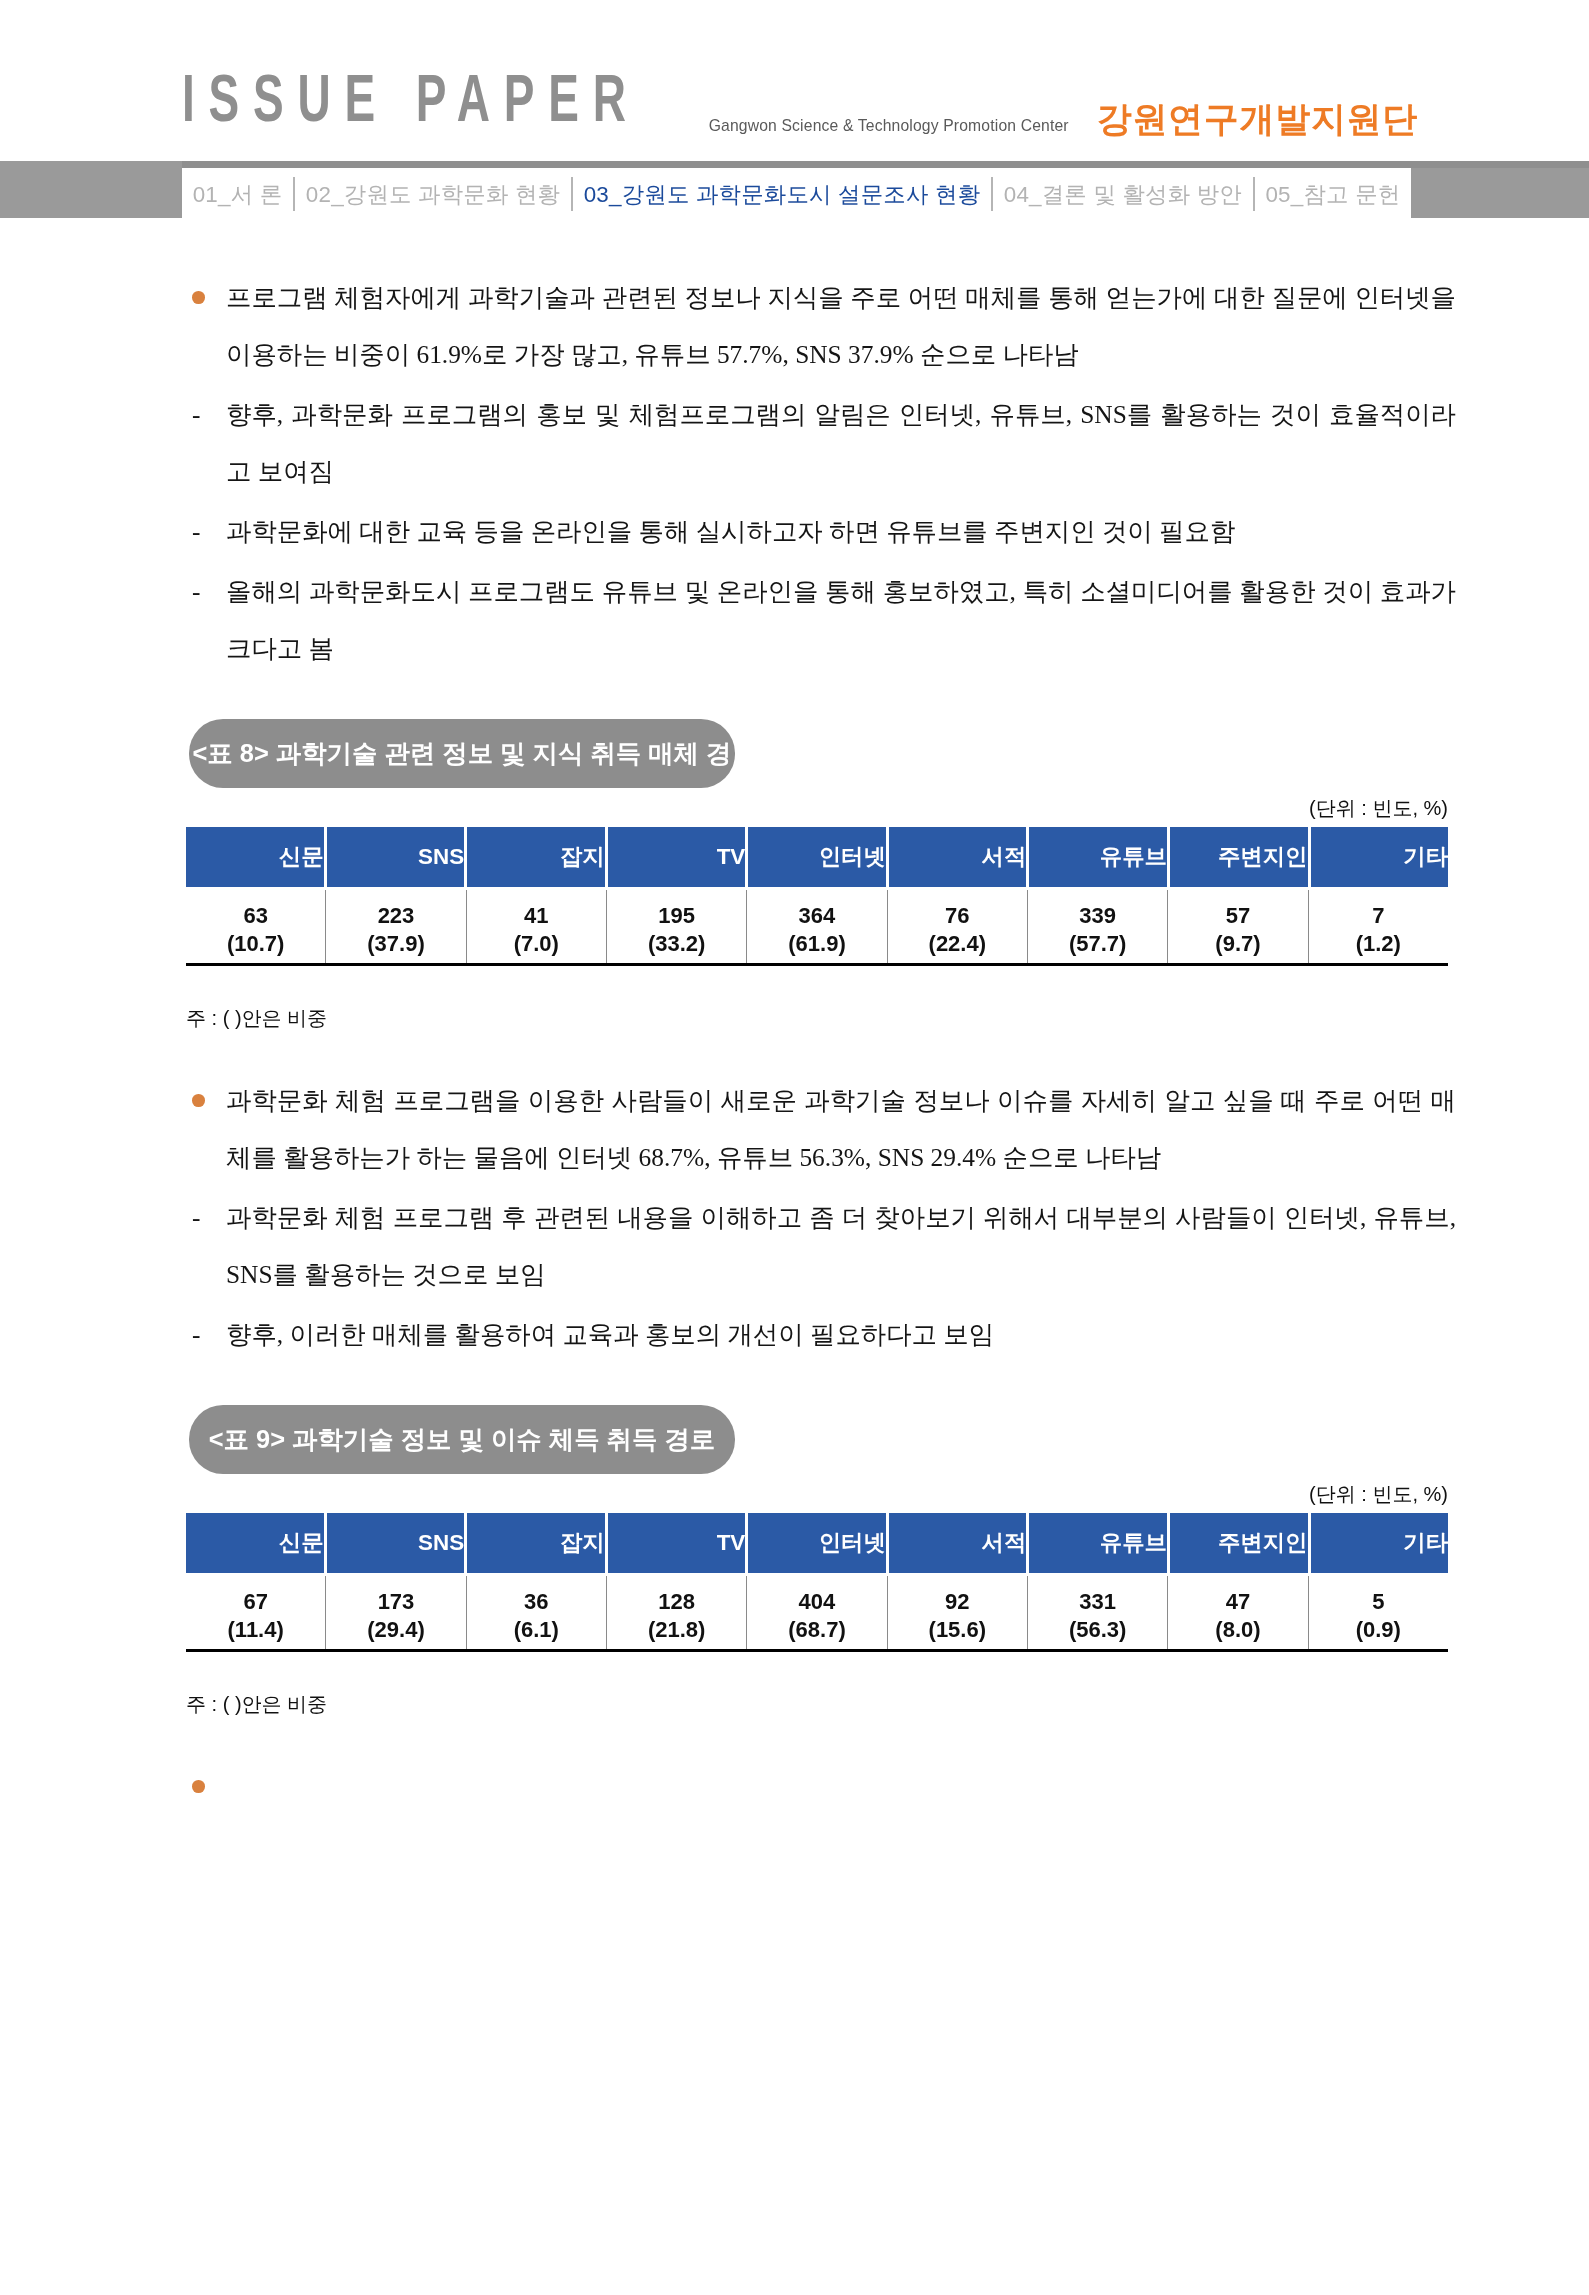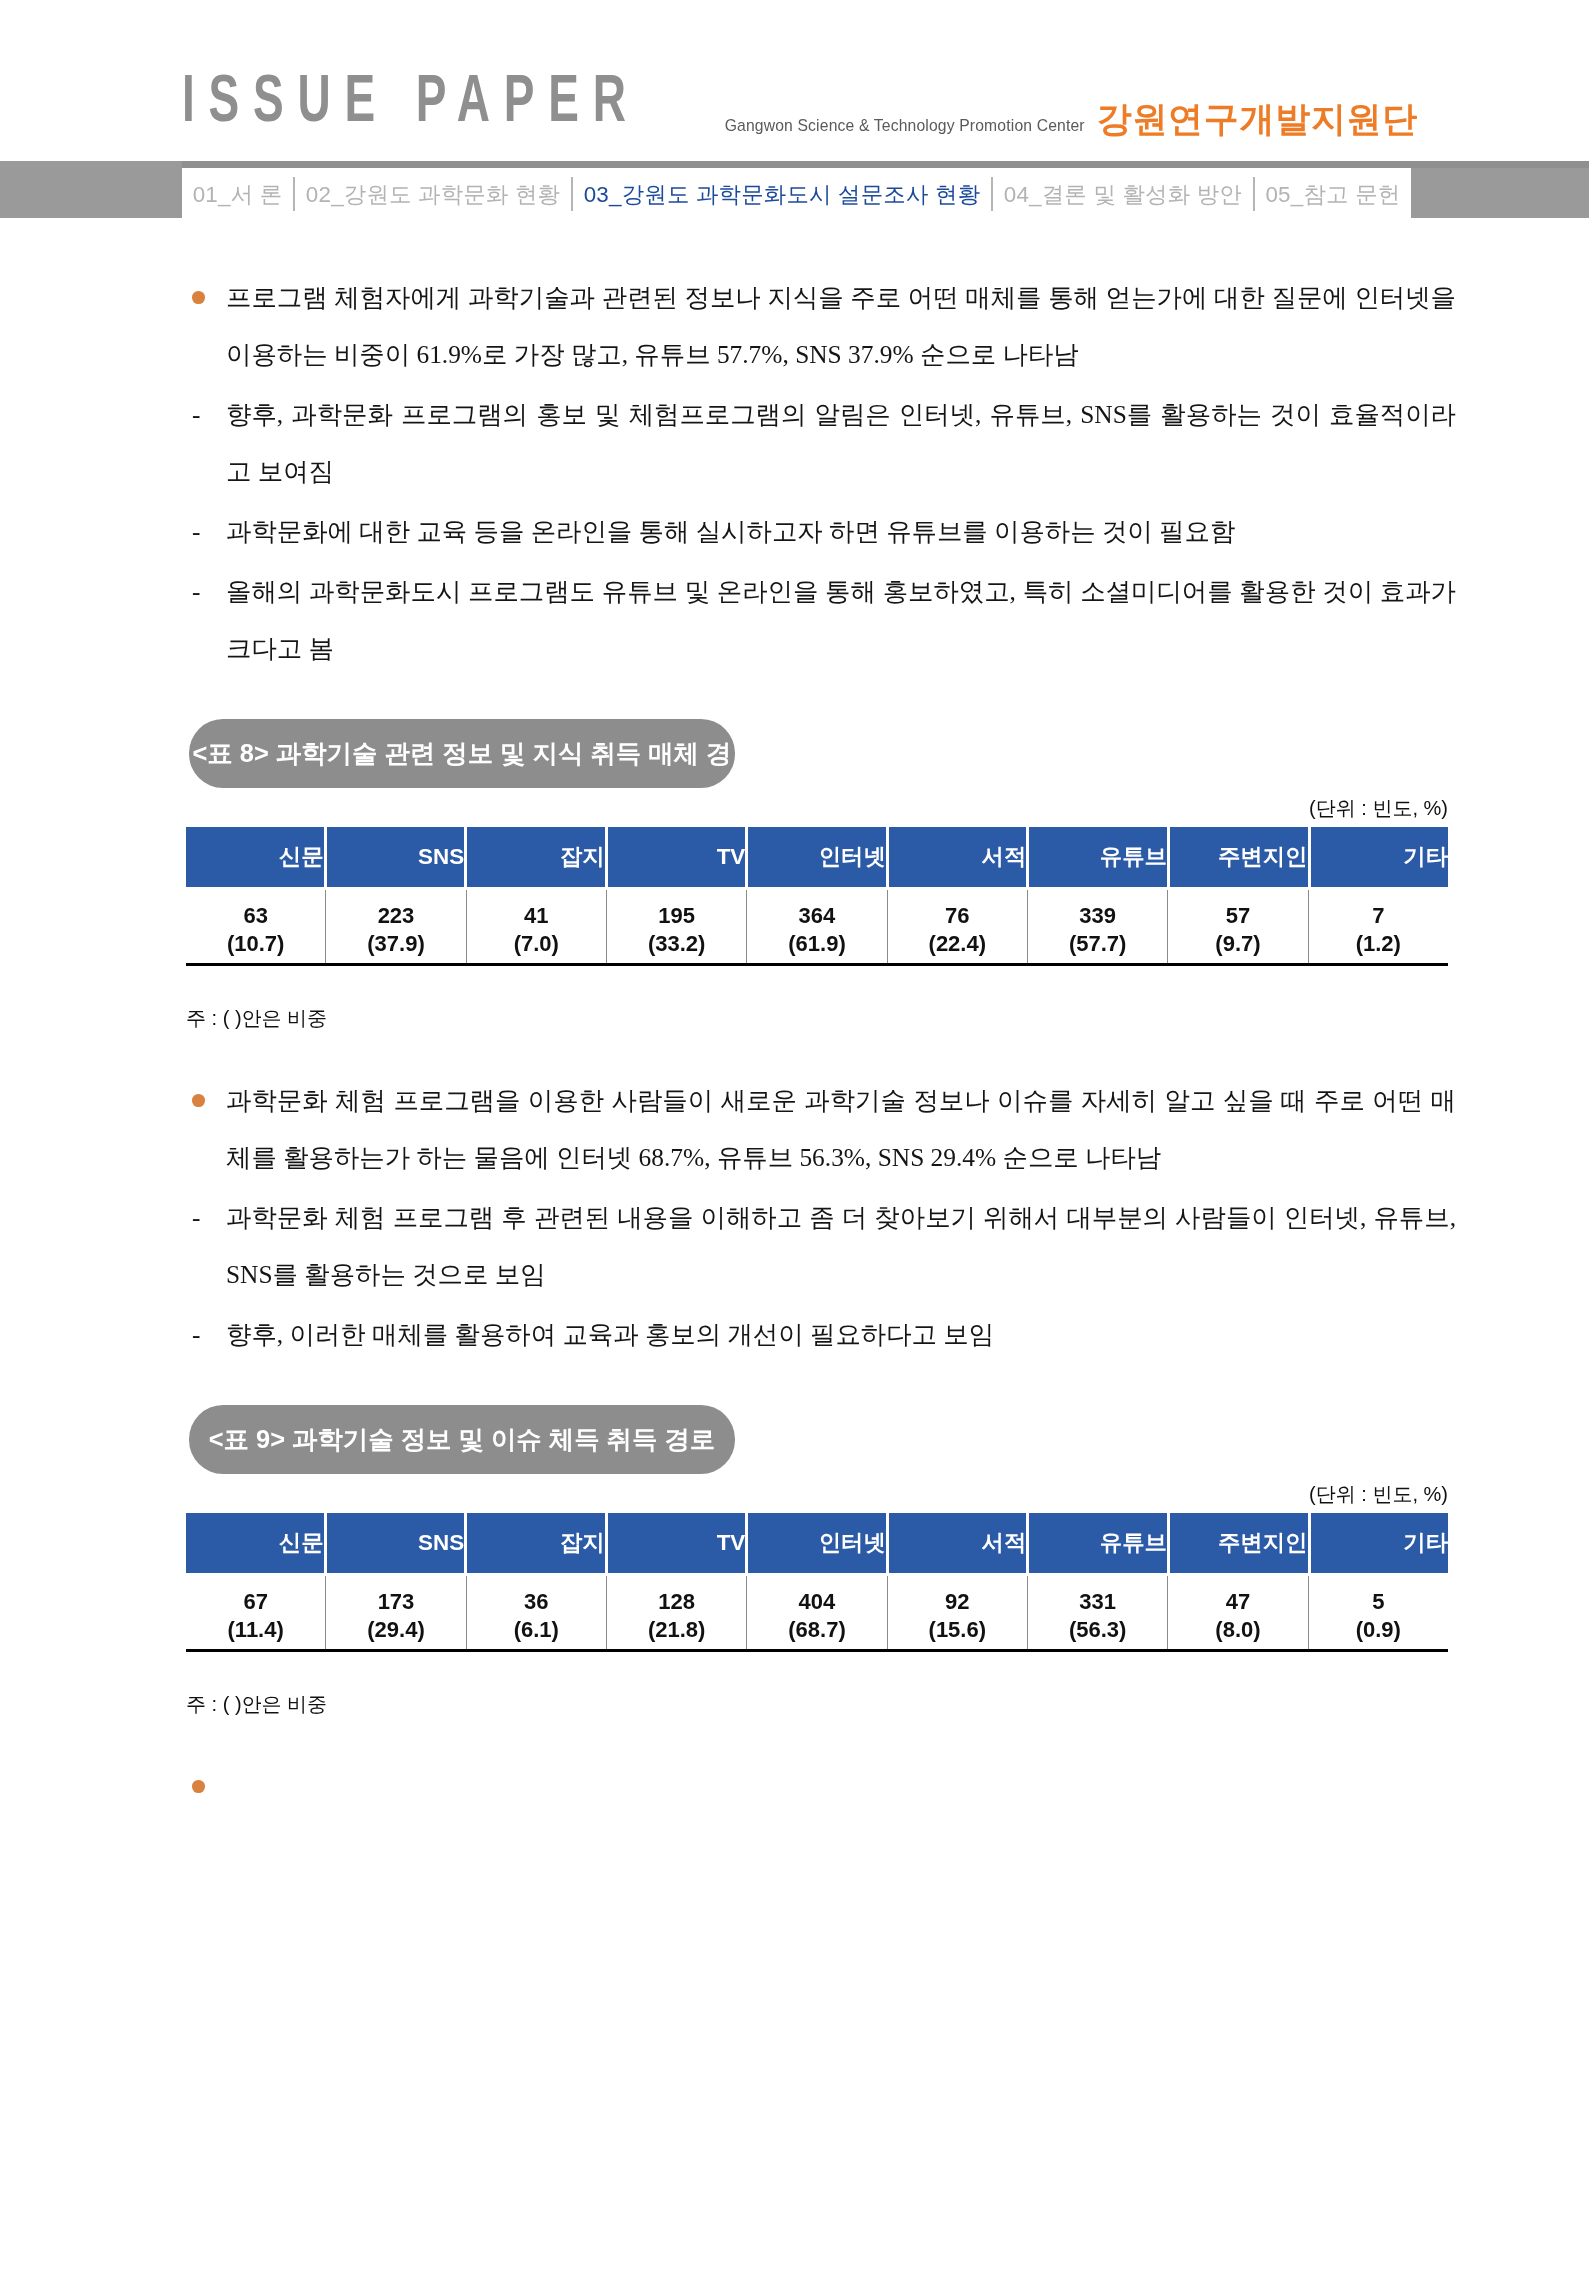--- a/index.html
+++ b/index.html
@@ -4,21 +4,21 @@
 <style>
   html,body { margin:0; padding:0; background:#fff; }
   .page { position:relative; width:1589px; height:1997px; background:#fff; overflow:hidden;
           font-family:"Liberation Sans", sans-serif; }
 
   
   .masthead { position:absolute; left:182px; top:75px; height:87px; line-height:87px;
               font-family:"Liberation Sans", sans-serif; font-weight:700; font-size:46px;
               color:#8f8f8f; letter-spacing:0.30em; white-space:nowrap;
               transform:scaleY(1.45); transform-origin:left bottom; }
-  .org-line { position:absolute; right:171px; top:96px; display:flex; align-items:baseline; gap:12px; }
+  .org-line { position:absolute; right:171px; top:96px; display:flex; align-items:baseline; gap:28px; }
   .org-en { font-size:15.7px; color:#5a5a5a; letter-spacing:0.01em; }
   .org-kr { font-size:35px; font-weight:700; color:#ee7b25; letter-spacing:0.02em; }
   .head-rule { position:absolute; left:0; top:161px; width:1589px; height:6.7px; background:#8f8f8f; }
   .block-left  { position:absolute; left:0; top:161px; width:182px; height:57px; background:#9a9a9a; }
   .block-right { position:absolute; left:1410px; top:168px; right:0; height:50px; background:#9a9a9a; }
   .nav { position:absolute; left:182px; top:168px; width:1229px; height:52px;
          display:flex; align-items:center; justify-content:space-evenly; background:#fff; }
   .nav-item { font-size:22.4px; color:#b3b3b3; letter-spacing:0.01em; white-space:nowrap; cursor:default; }
   .nav-item.active { color:#1b4a9b; font-weight:400; }
   .nav-sep { width:2.2px; height:34px; background:#b5b5b5; }
@@ -99,21 +99,21 @@
       <div class="citem">
     <span class="marker-bullet"></span>
     <span>프로그램 체험자에게 과학기술과 관련된 정보나 지식을 주로 어떤 매체를 통해 얻는가에 대한 질문에 인터넷을 이용하는 비중이 61.9%로 가장 많고, 유튜브 57.7%, SNS 37.9% 순으로 나타남</span>
   </div>
       <div class="citem">
     <span class="marker-dash">-</span>
     <span>향후, 과학문화 프로그램의 홍보 및 체험프로그램의 알림은 인터넷, 유튜브, SNS를 활용하는 것이 효율적이라고 보여짐</span>
   </div>
       <div class="citem">
     <span class="marker-dash">-</span>
-    <span>과학문화에 대한 교육 등을 온라인을 통해 실시하고자 하면 유튜브를 이용하는 것이 필요함</span>
+    <span>과학문화에 대한 교육 등을 온라인을 통해 실시하고자 하면 유튜브를 주변지인 것이 필요함</span>
   </div>
       <div class="citem">
     <span class="marker-dash">-</span>
     <span>올해의 과학문화도시 프로그램도 유튜브 및 온라인을 통해 홍보하였고, 특히 소셜미디어를 활용한 것이 효과가 크다고 봄</span>
   </div>
       <section class="tblock">
     <div class="tbl-label">&lt;표 8&gt; 과학기술 관련 정보 및 지식 취득 매체 경로</div>
     <div class="tbl-unit">(단위 : 빈도, %)</div>
     <div class="tbl-head">
           <div class="th">신문</div>

